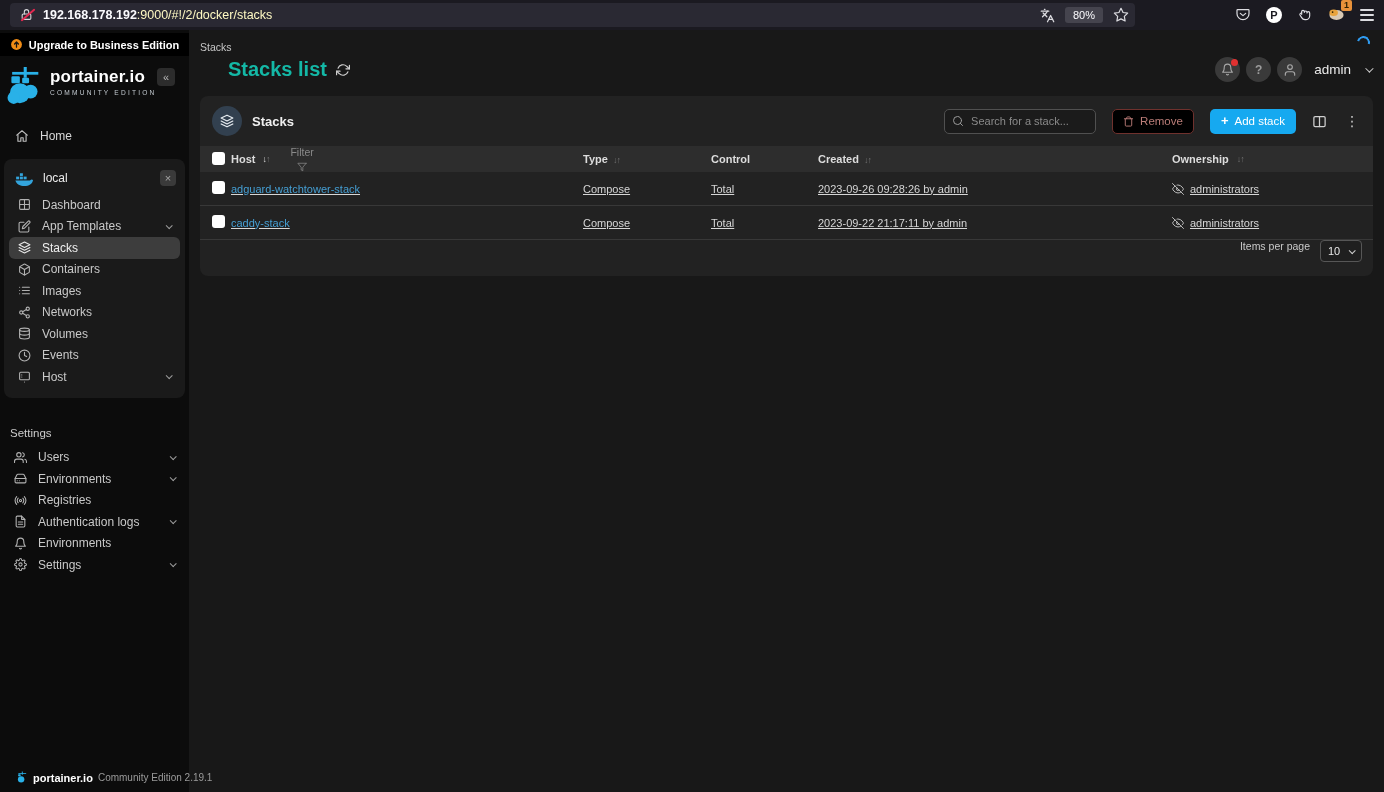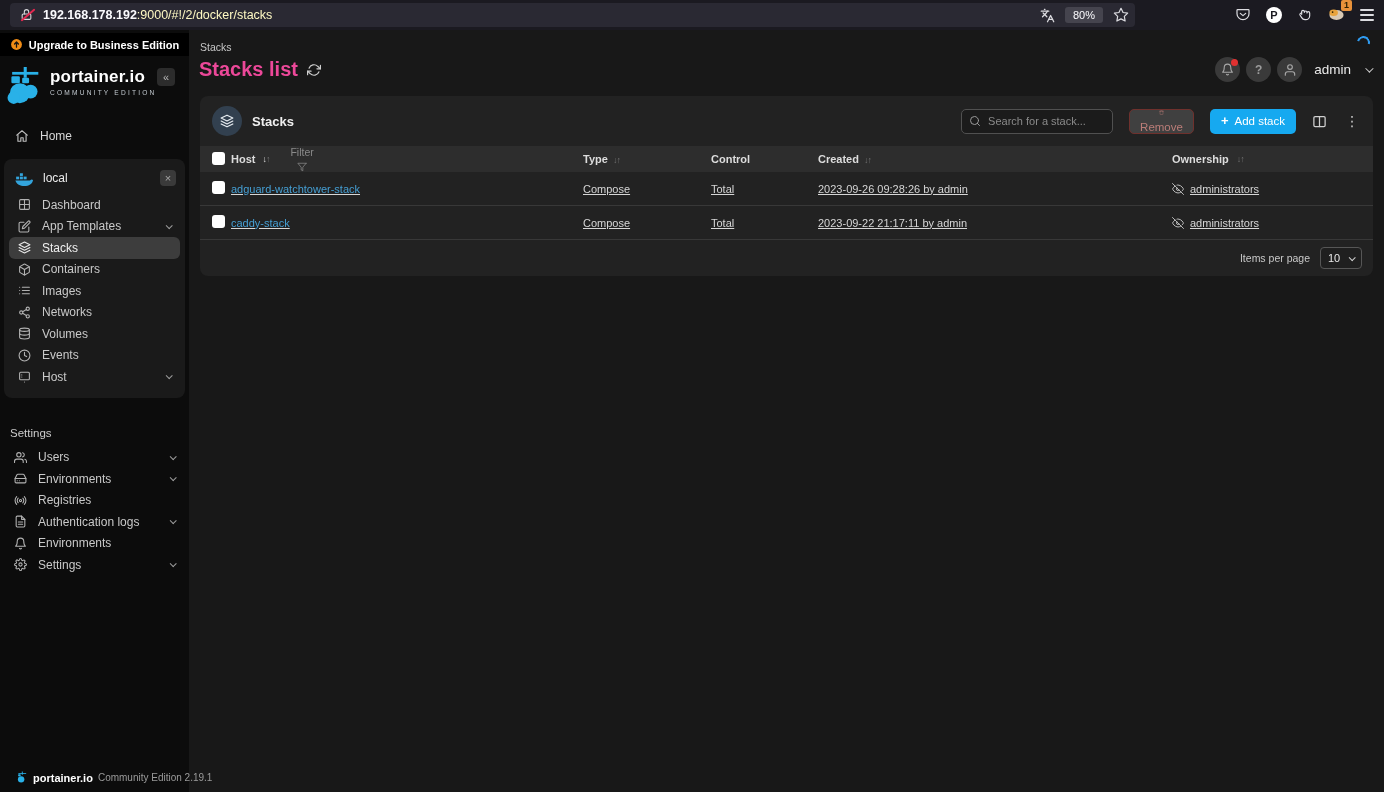--- a/index.html
+++ b/index.html
@@ -48,42 +48,42 @@
   .side-item .chev { margin-left:auto; }
   .section-title { margin:29px 0 8px 10px; font-size:11.5px; color:#cccccc; }
   .side-footer { position:absolute; bottom:8px; left:17px; display:flex; align-items:center; gap:5px; white-space:nowrap; }
   .side-footer .fbrand { font-size:11px; font-weight:700; color:#fff; }
   .side-footer .fedition { font-size:10px; color:#9a9a9a; }
 
   
   .main { position:absolute; left:189px; top:30px; right:0; bottom:0; background:#181818; }
   .breadcrumb { position:absolute; left:11px; top:11px; font-size:10.5px; color:#c7c7c7; }
   .title-row { position:absolute; left:10px; top:28px; display:flex; align-items:center; gap:9px; }
-  .page-title { font-size:20px; font-weight:600; color:#ec4899; }
+  .page-title { font-size:20px; font-weight:600; color:#14b8a6;margin-left:29px; }
   .refresh { color:#cfcfcf; cursor:pointer; }
   .spinner { position:absolute; right:14px; top:6px; width:13px; height:13px; border-radius:50%; border:2px solid transparent; border-top-color:#2f9bf0; border-right-color:#2f9bf0; transform:rotate(-30deg); }
   .header-right { position:absolute; right:13px; top:27px; display:flex; align-items:center; gap:6px; }
   .hbtn { width:25px; height:25px; border-radius:50%; background:#3a3a3a; color:#a8a8a8; display:flex; align-items:center; justify-content:center; position:relative; cursor:pointer; }
   .hbtn .dot { position:absolute; top:2px; right:2px; width:7px; height:7px; border-radius:50%; background:#e03131; }
   .hbtn.help { font-size:12px; font-weight:700; color:#9c9c9c; }
   .admin-name { font-size:13.5px; color:#eaeaea; margin-left:6px; cursor:pointer; }
   .admin-chev { margin-left:8px; width:6px; height:6px; border-right:1.6px solid #cfcfcf; border-bottom:1.6px solid #cfcfcf; transform:rotate(45deg) translateY(-2px); cursor:pointer; }
 
   
   .widget { position:absolute; left:11px; right:11px; top:66px; height:180px; background:#222222; border-radius:8px; }
   .widget-header { height:50px; display:flex; align-items:center; padding:0 12px; }
   .w-icon-circle { width:30px; height:30px; border-radius:50%; background:#32404f; color:#e8edf2; display:flex; align-items:center; justify-content:center; }
   .w-title { margin-left:10px; font-size:13px; font-weight:700; color:#f0f0f0; }
   .w-tools { margin-left:auto; display:flex; align-items:center; gap:16px; }
   .search-wrap { position:relative; }
   .search-wrap .ic { position:absolute; left:8px; top:6px; color:#9a9a9a; }
   .search-input { width:152px; height:25px; background:#1b1b1b; border:1px solid #505050; border-radius:5px; color:#dddddd; font-size:11px; padding:0 8px 0 26px; outline:none; font-family:"Liberation Sans", sans-serif; }
   .search-input::placeholder { color:#8a8a8a; }
   .btn { height:25px; border-radius:5px; font-size:11.5px; display:inline-flex; align-items:center; gap:6px; padding:0 10px; border:1px solid transparent; cursor:pointer; font-family:"Liberation Sans", sans-serif; }
-  .btn-remove { background:#404040; border-color:#6f312d; color:#bb7d78;flex-direction:column; }
+  .btn-remove { background:#000000; border-color:#6f312d; color:#bb7d78; }
   .btn-add { background:#16a9f0; color:#ffffff; }
   .btn-add .plus { font-size:13px; font-weight:700; margin-top:-1px; }
   .w-col-toggle { color:#d0d0d0; cursor:pointer; }
   .kebab { color:#cfcfcf; font-size:14px; letter-spacing:0; cursor:pointer; padding:0 2px; }
 
   .trow { display:flex; align-items:center; padding:0 12px; }
   .thead { height:26px; background:#2d2d2d; font-size:11px; font-weight:700; color:#dddddd; }
   .tbody-row { height:34px; font-size:11px; color:#d6d6d6; border-bottom:1px solid #383838;text-decoration:underline; }
   .c-check { flex:0 0 19px; }
   .c-name { flex:0 0 352px; display:flex; align-items:center; gap:5px; }
@@ -91,21 +91,21 @@
   .c-control { flex:0 0 107px; }
   .c-created { flex:0 0 354px; }
   .c-owner { flex:1; display:flex; align-items:center; gap:6px; }
   .checkbox { width:13px; height:13px; background:#ffffff; border-radius:3px; display:inline-block; cursor:pointer; }
   .sort { font-size:9px; letter-spacing:-1px; margin-left:2px; }
   .sort .dn { color:#6f6f6f; } .sort .up { color:#6f6f6f; }
   .sort.active .dn { color:#dddddd; }
   .filter-lbl { margin-left:16px; color:#8a8a8a; font-weight:400; font-size:10.5px; display:inline-flex; align-items:center; gap:4px; cursor:pointer;flex-direction:column; }
   .stack-link { color:#459fd4; text-decoration:none; cursor:pointer; }
   .owner-ic { color:#c9c9c9; }
-  .tfoot { height:36px; display:flex; align-items:center; justify-content:flex-end; gap:10px; padding:0 11px; }
+  .tfoot { height:36px; display:flex; justify-content:flex-end; gap:10px; padding:0 11px; }
   .ipp-label { font-size:10.5px; color:#c9c9c9; }
   .ipp-select { width:42px; height:22px; background:#1f1f1f; border:1px solid #565656; border-radius:4px; display:flex; align-items:center; justify-content:space-between; padding:0 7px; font-size:11px; color:#e8e8e8; cursor:pointer; }
   .ipp-select .chev { border-color:#cfcfcf; }
 </style>
 </head>
 <body>
 
 <div class="topbar">
   <div class="urlbar">
     <span class="lock-wrap">

